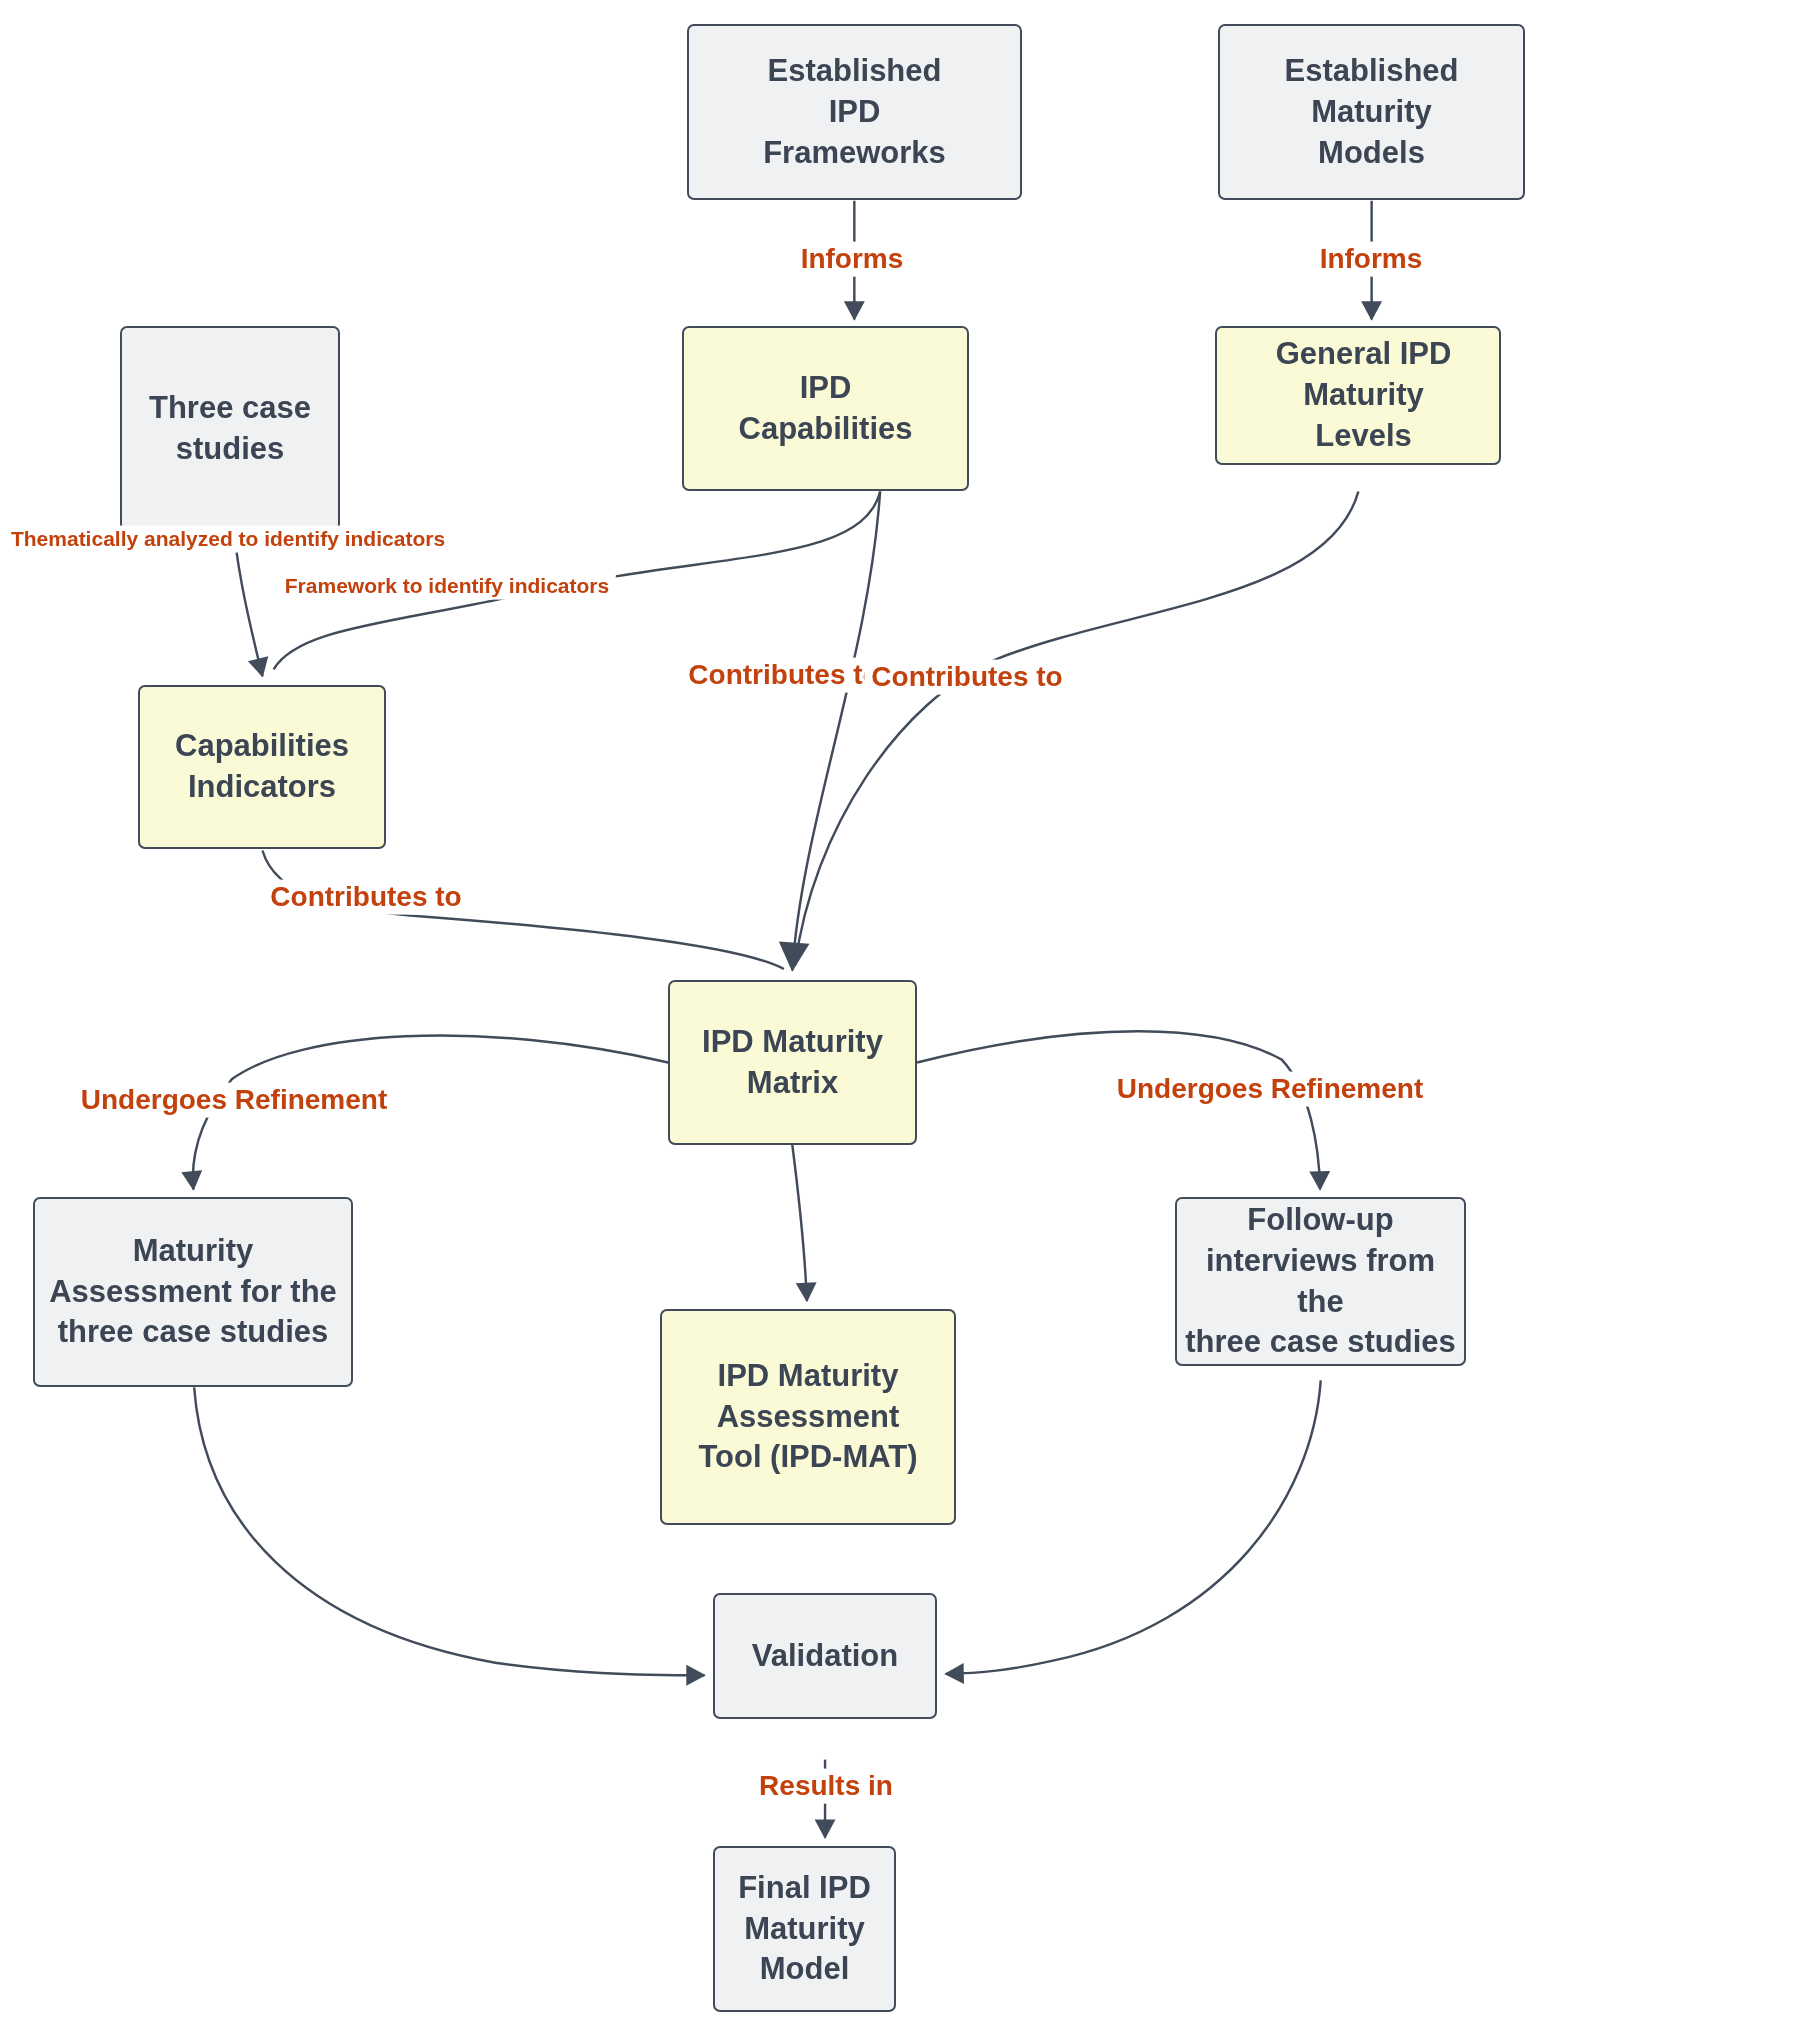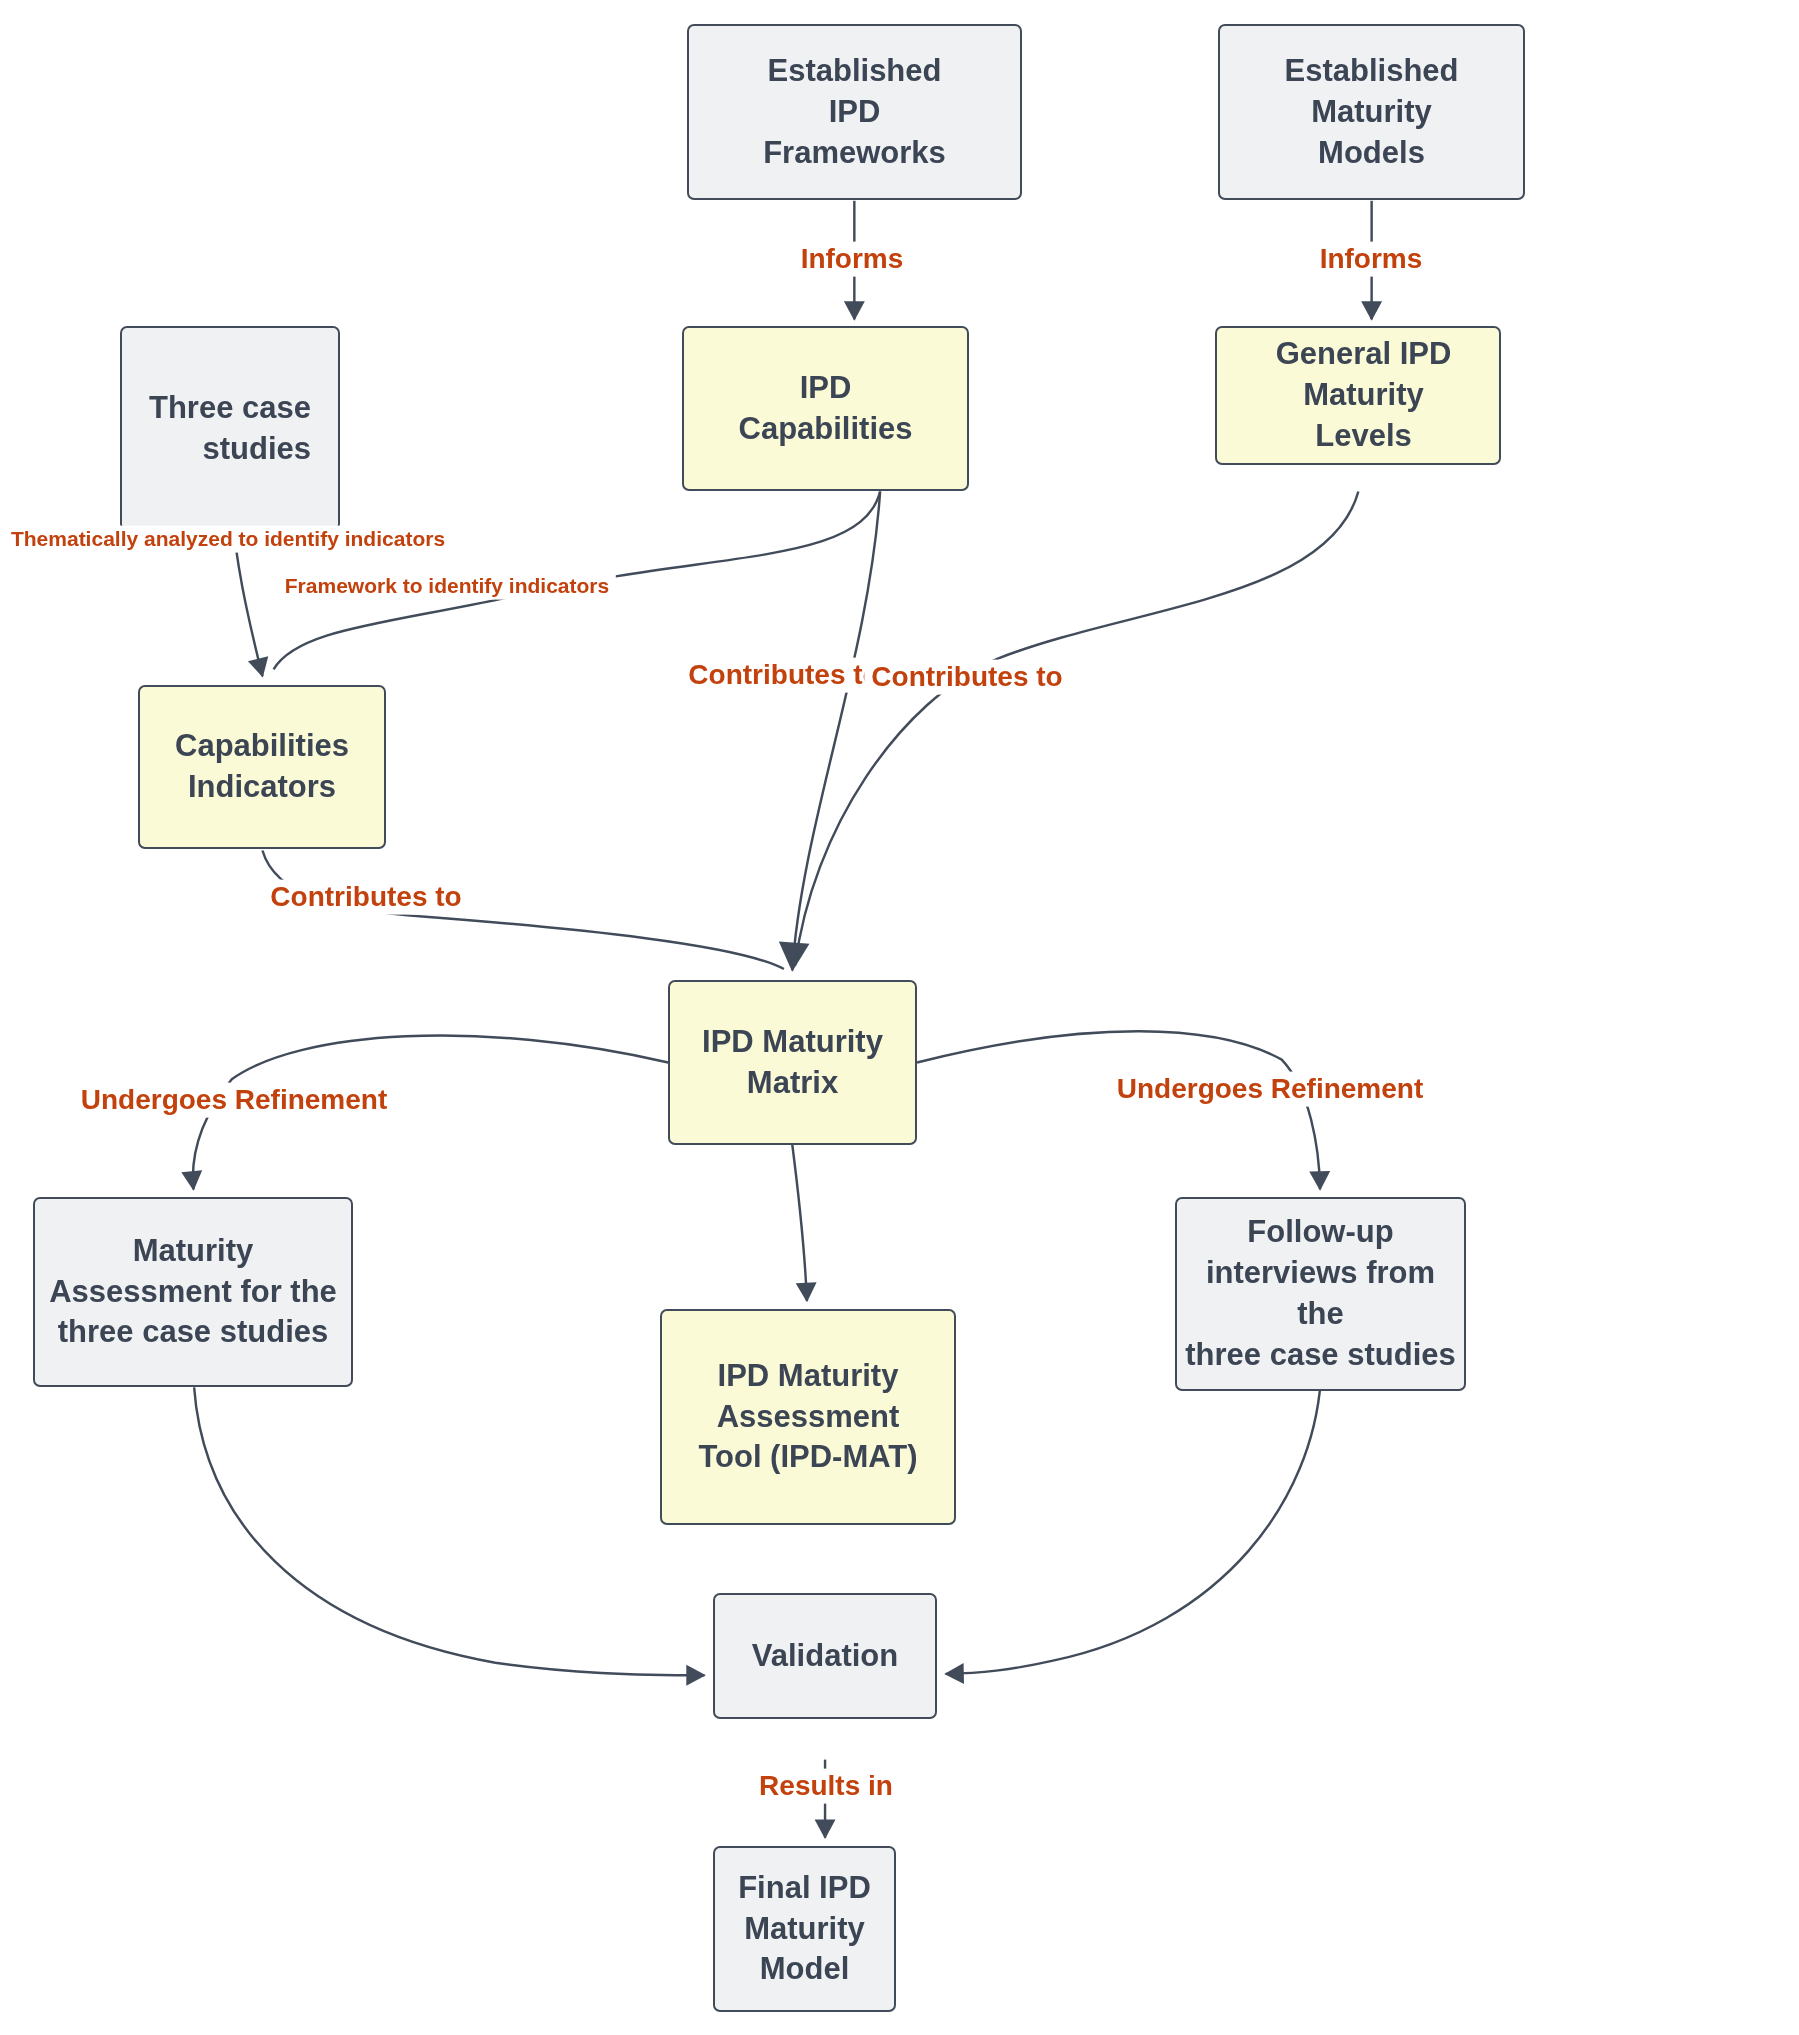--- a/index.html
+++ b/index.html
@@ -89,21 +89,21 @@
   </svg>
 
   <div class="node gray" style="left:687px; top:24.4px; width:335px; height:176px;">Established
 IPD
 Frameworks</div>
 
   <div class="node gray" style="left:1218px; top:24.4px; width:307px; height:176px;">Established
 Maturity
 Models</div>
 
-  <div class="node gray" style="left:120px; top:326px; width:220px; height:205px;text-align:right;">Three case
+  <div class="node gray" style="left:120px; top:326px; width:220px; height:205px;">Three case
 studies</div>
 
   <div class="node yellow" style="left:682px; top:326px; width:287px; height:165px;">IPD
 Capabilities</div>
 
   <div class="node yellow" style="left:1215px; top:326px; width:286px; height:139px;padding-left:18px;">General IPD
 Maturity
 Levels</div>
 
   <div class="node yellow" style="left:138px; top:685px; width:248px; height:164px;">Capabilities
@@ -113,21 +113,21 @@
 Matrix</div>
 
   <div class="node gray" style="left:33px; top:1197px; width:320px; height:190px;">Maturity
 Assessment for the
 three case studies</div>
 
   <div class="node yellow" style="left:660px; top:1309px; width:296px; height:216px;">IPD Maturity
 Assessment
 Tool (IPD-MAT)</div>
 
-  <div class="node gray" style="left:1175px; top:1197px; width:291px; height:194px;">Follow-up
+  <div class="node gray" style="left:1175px; top:1197px; width:291px; height:169px;">Follow-up
 interviews from the
 three case studies</div>
 
   <div class="node gray" style="left:713px; top:1593px; width:224px; height:126px;">Validation</div>
 
   <div class="node gray" style="left:713px; top:1846px; width:183px; height:166px;">Final IPD
 Maturity
 Model</div>
 
   <div class="edge-label" style="left:852px; top:259px;">Informs</div>

